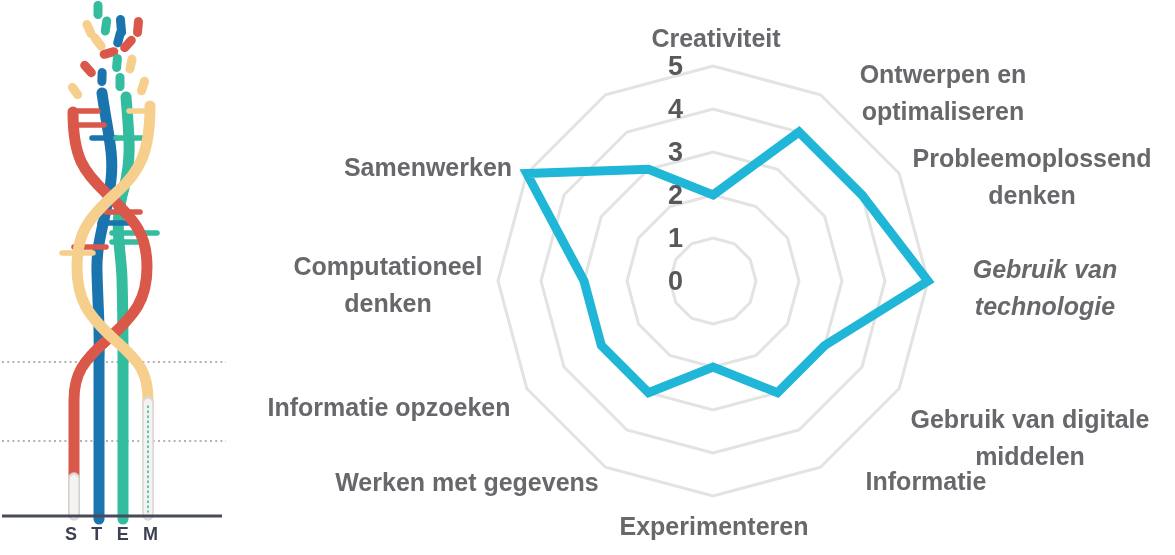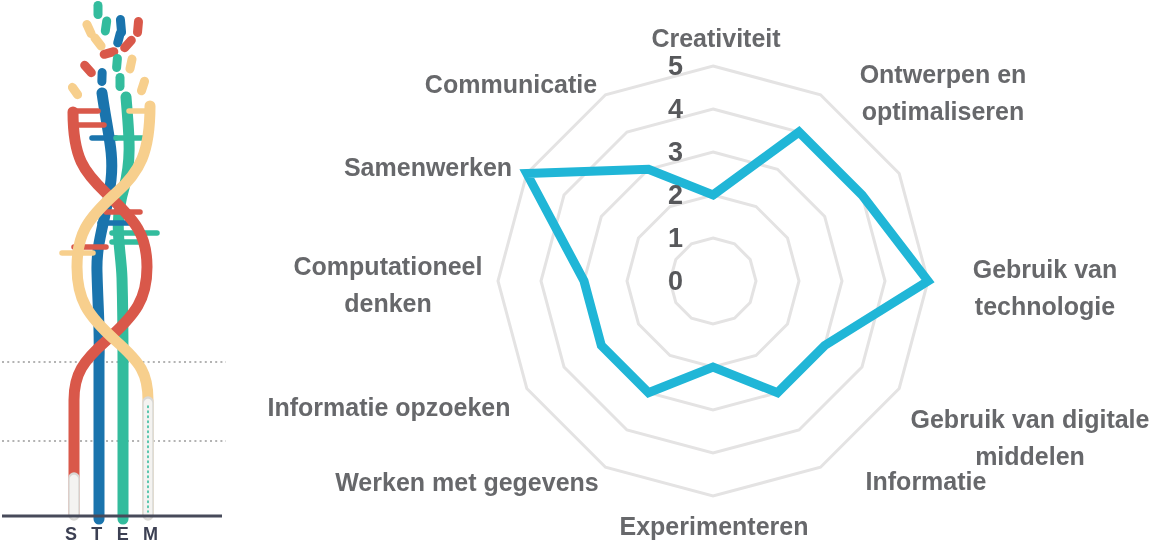--- a/index.html
+++ b/index.html
@@ -12,21 +12,21 @@
   #radar-svg{position:absolute;left:0;top:0;}
   .axis-label{position:absolute;font-weight:bold;font-size:25px;line-height:37px;
               color:#67686b;text-align:center;}
   .left-align{text-align:center;}
   .tick{position:absolute;left:611px;width:72px;text-align:right;
         font-weight:bold;font-size:27px;line-height:37px;color:#57585b;}
   
   .lbl0{left:566px;top:16px;width:300px;}
   .lbl1{left:828px;top:52px;width:230px;}
   .lbl2{left:904px;top:136px;width:256px;}
-  .lbl3{left:945px;top:247px;width:200px;}
+  .lbl3{left:945px;top:247px;width:200px;font-style:italic;}
   .lbl4{left:900px;top:364px;width:260px;margin-top:33px;}
   .lbl5{left:826px;top:459px;width:200px;}
   .lbl6{left:589px;top:504px;width:250px;}
   .lbl7{left:327px;top:460px;width:280px;}
   .lbl8{left:259px;top:385px;width:260px;}
   .lbl9{left:268px;top:244px;width:240px;}
   .lbl10{left:333px;top:145px;width:190px;}
   .lbl11{left:411px;top:62px;width:200px;}
   .ring{fill:none;}
   .data-line{fill:none;}
@@ -105,29 +105,29 @@
         <polygon points="713.0,234.0 734.5,239.8 750.2,255.5 756.0,277.0 750.2,298.5 734.5,314.2 713.0,320.0 691.5,314.2 675.8,298.5 670.0,277.0 675.8,255.5 691.5,239.8" class="ring" stroke="#e4e3e3" stroke-width="3"></polygon>
         <polygon points="713.0,191.0 756.0,202.5 787.5,234.0 799.0,277.0 787.5,320.0 756.0,351.5 713.0,363.0 670.0,351.5 638.5,320.0 627.0,277.0 638.5,234.0 670.0,202.5" class="ring" stroke="#e4e3e3" stroke-width="3"></polygon>
         <polygon points="713.0,148.0 777.5,165.3 824.7,212.5 842.0,277.0 824.7,341.5 777.5,388.7 713.0,406.0 648.5,388.7 601.3,341.5 584.0,277.0 601.3,212.5 648.5,165.3" class="ring" stroke="#e4e3e3" stroke-width="3"></polygon>
         <polygon points="713.0,105.0 799.0,128.0 862.0,191.0 885.0,277.0 862.0,363.0 799.0,426.0 713.0,449.0 627.0,426.0 564.0,363.0 541.0,277.0 564.0,191.0 627.0,128.0" class="ring" stroke="#e4e3e3" stroke-width="3"></polygon>
         <polygon points="713.0,62.0 820.5,90.8 899.2,169.5 928.0,277.0 899.2,384.5 820.5,463.2 713.0,492.0 605.5,463.2 526.8,384.5 498.0,277.0 526.8,169.5 605.5,90.8" class="ring" stroke="#e4e3e3" stroke-width="3"></polygon>
         <polygon points="713.0,191.0 799.0,128.0 862.0,191.0 928.0,277.0 824.7,341.5 777.5,388.7 713.0,363.0 648.5,388.7 601.3,341.5 584.0,277.0 526.8,169.5 648.5,165.3" class="data-line" stroke="#20b6d7" stroke-width="9" stroke-linejoin="miter"></polygon>
       </svg>
 
     <div class="axis-label lbl0">Creativiteit</div>
     <div class="axis-label lbl1 left-align">Ontwerpen en optimaliseren</div>
+    <div class="axis-label lbl2">Probleemoplossend denken</div>
     <div class="axis-label lbl3 left-align">Gebruik van technologie</div>
     <div class="axis-label lbl4">Gebruik van digitale middelen</div>
     <div class="axis-label lbl5 left-align">Informatie</div>
     <div class="axis-label lbl6">Experimenteren</div>
     <div class="axis-label lbl7">Werken met gegevens</div>
     <div class="axis-label lbl8">Informatie opzoeken</div>
     <div class="axis-label lbl9">Computationeel denken</div>
     <div class="axis-label lbl10">Samenwerken</div>
-    <div class="axis-label lbl11">Communicatie</div>
   <span class="tick" style="top: 258.5px;">0</span>
       <span class="tick" style="top: 215.5px;">1</span>
       <span class="tick" style="top: 172.5px;">2</span>
       <span class="tick" style="top: 129.5px;">3</span>
       <span class="tick" style="top: 86.5px;">4</span>
       <span class="tick" style="top: 43.5px;">5</span>
     </div>
 </div>
 
 </body></html>

